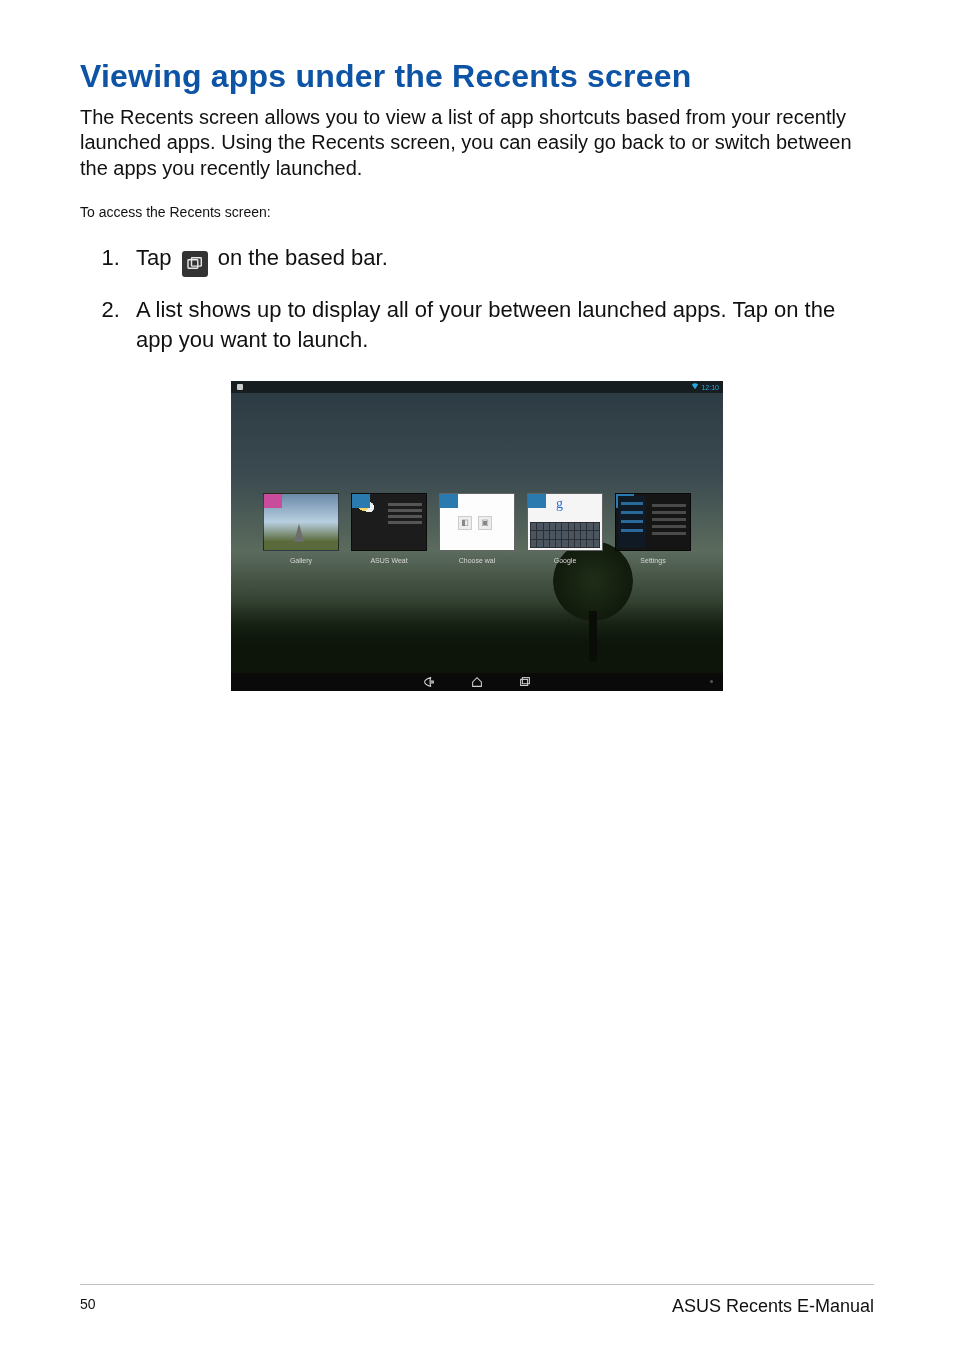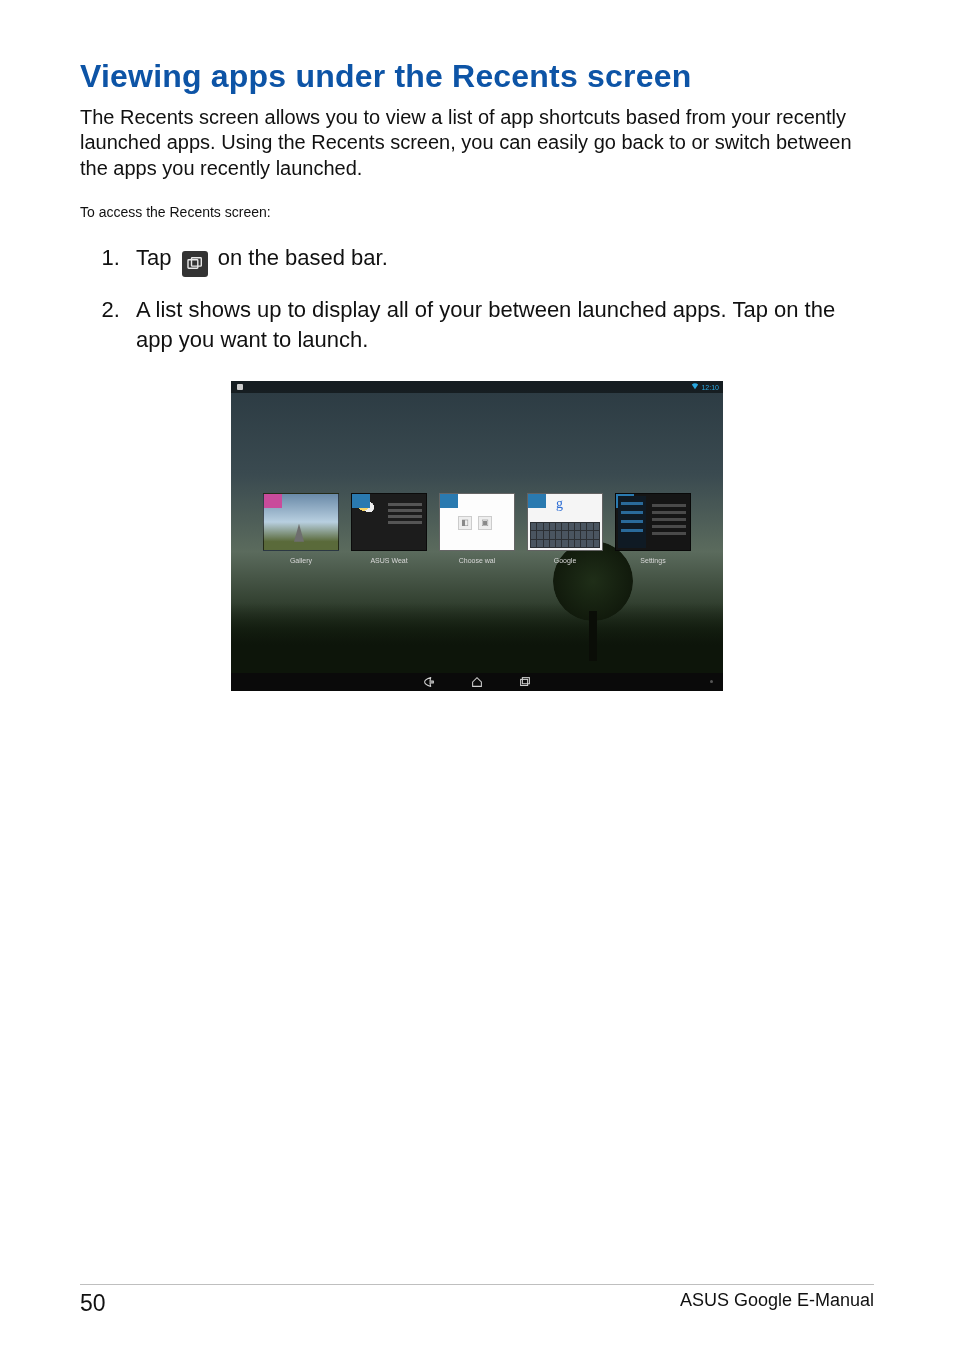--- a/index.html
+++ b/index.html
@@ -55,21 +55,21 @@
   .th-settings .lcol span { display:block; height:3px; background:#2a6a9a; margin:6px 3px; }
 
   .navbar { position:absolute; left:0; right:0; bottom:0; height:18px; background:#0a0a0a; display:flex; align-items:center; justify-content:center; gap:34px; }
   .navbar .nav-icon { width:14px; height:14px; display:flex; align-items:center; justify-content:center; }
   .navbar svg { width:14px; height:14px; }
   .navbar .spacer-right { position:absolute; right:10px; top:7px; width:3px; height:3px; background:#555; border-radius:50%; }
 
   
   .footer-rule { position:absolute; left:80px; right:80px; bottom:72px; border-top:1px solid #bfbfbf; }
   .footer { position:absolute; left:80px; right:80px; bottom:40px; display:flex; justify-content:space-between; font-size:18px; font-family: "Segoe UI","Myriad Pro","Helvetica Neue",Arial,sans-serif; }
-  .footer .pgno { font-size:23px; }
+  .footer .pgno { font-size:14px; }
 </style>
 </head>
 <body>
 
 <div class="page">
 
   <h1 class="heading">Viewing apps under the Recents screen</h1>
 
   <p class="para">The Recents screen allows you to view a list of app shortcuts based from your recently launched apps. Using the Recents screen, you can easily go back to or switch between the apps you recently launched.</p>
 
@@ -224,16 +224,16 @@
             </svg>
         </span>
         <span class="spacer-right"></span>
       </div>
     </div>
   </div>
 
   <div class="footer-rule"></div>
   <div class="footer">
     <span class="pgno">50</span>
-    <span>ASUS Google E-Manual</span>
+    <span>ASUS Recents E-Manual</span>
   </div>
 
 </div>
 
 </body></html>

